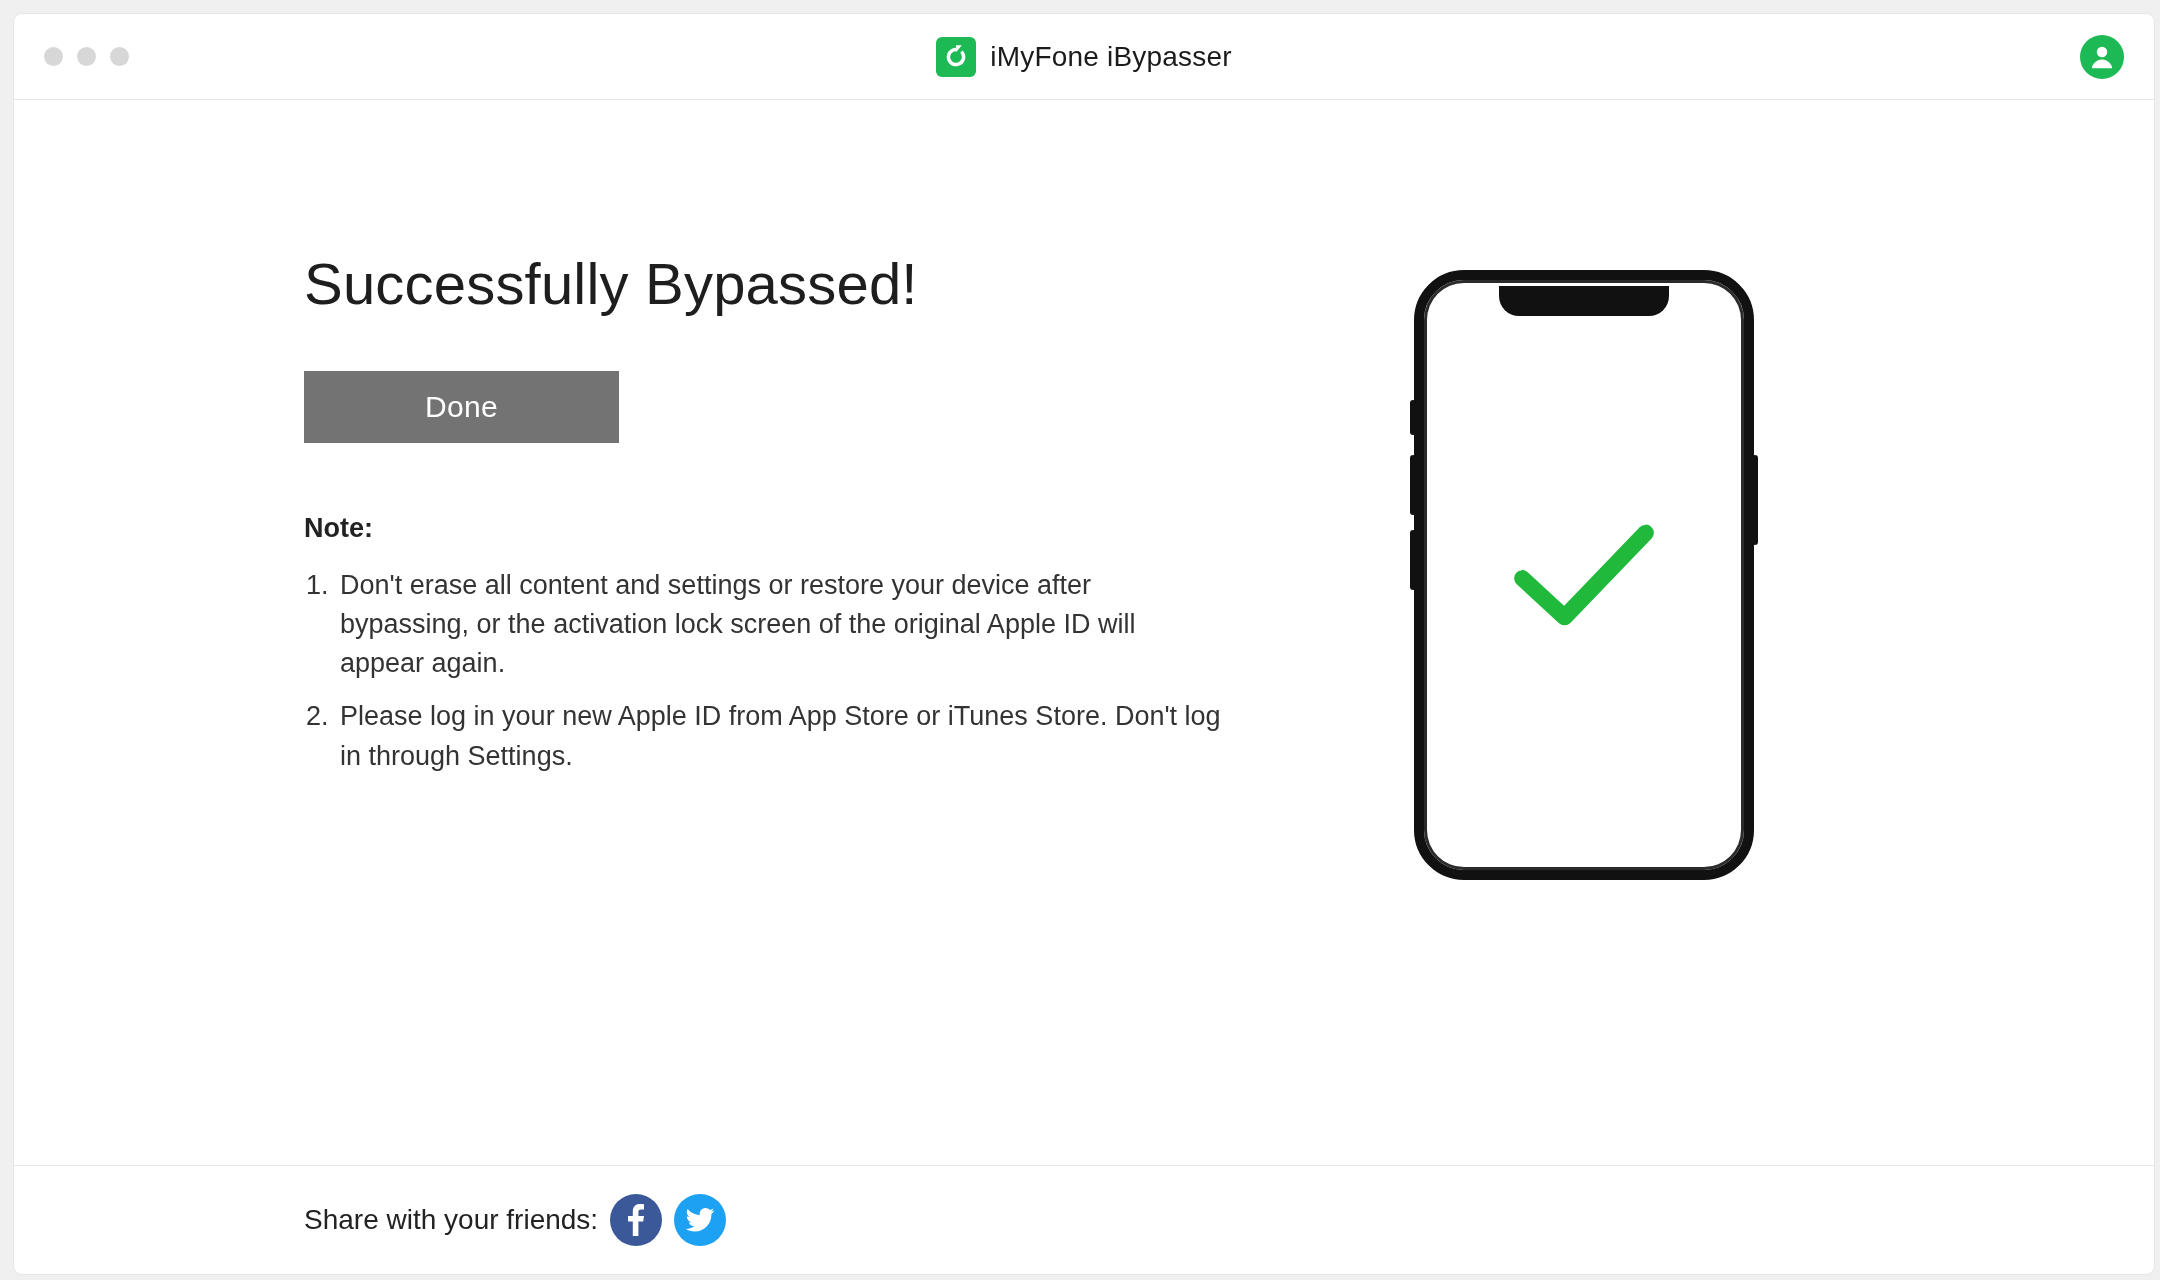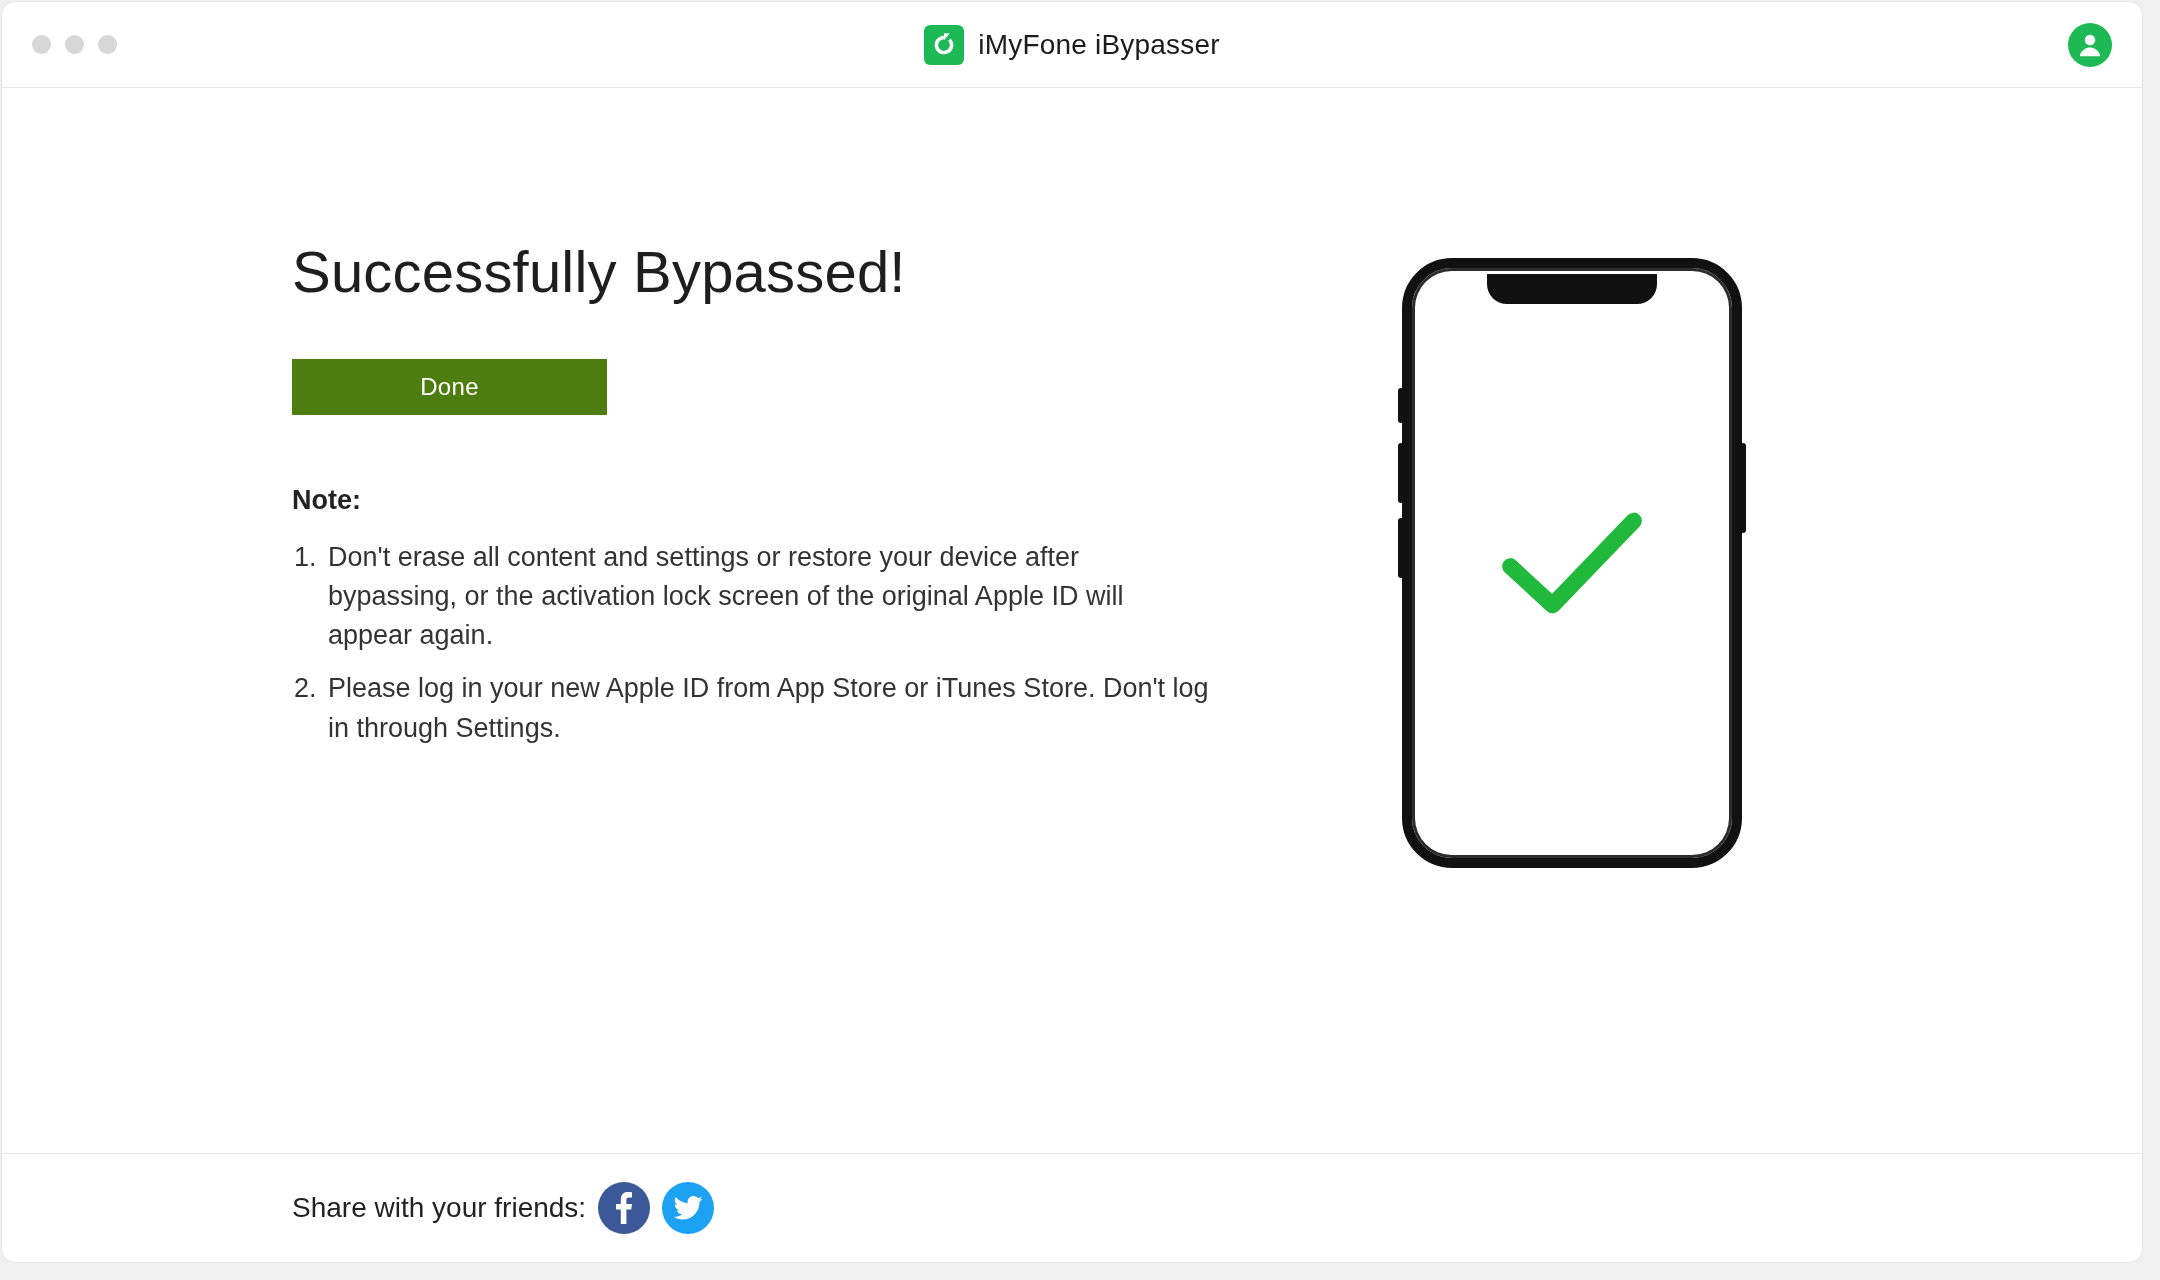--- a/index.html
+++ b/index.html
@@ -1,22 +1,22 @@
 <!DOCTYPE html>
 <html><head>
 <meta charset="utf-8">
 <style>
   * { box-sizing: border-box; margin: 0; padding: 0; }
   html, body { width: 2160px; height: 1280px; background: #f0f0f0; font-family: "Helvetica Neue", Helvetica, Arial, sans-serif; -webkit-font-smoothing: antialiased; }
   .window {
     width: 2140px;
     height: 1260px;
-    margin: 2px;
+    margin: 14px;
     background: #ffffff;
-    border-radius: 14px;
+    border-radius: 8px;
     overflow: hidden;
     display: flex;
     flex-direction: column;
     box-shadow: 0 0 0 1px rgba(0,0,0,0.04);
   }
   .titlebar {
     height: 86px;
     border-bottom: 1px solid #e6e6e6;
     display: flex;
     align-items: center;
@@ -55,25 +55,25 @@
   }
   .desc {
     font-size: 30px;
     line-height: 1.45;
     color: #333;
     max-width: 920px;
     margin-bottom: 54px;
   }
   .done-btn {
     display: inline-block;
-    background: #4d7c0f;
+    background: #737373;
     color: #ffffff;
-    font-size: 24px;
+    font-size: 30px;
     width: 315px;
-    height: 56px;
+    height: 72px;
     border: none;
     cursor: pointer;
     letter-spacing: .3px;
   }
   .note-label {
     margin-top: 70px;
     font-size: 27px;
     color: #222;
     margin-bottom: 22px;
     font-weight: bold;

